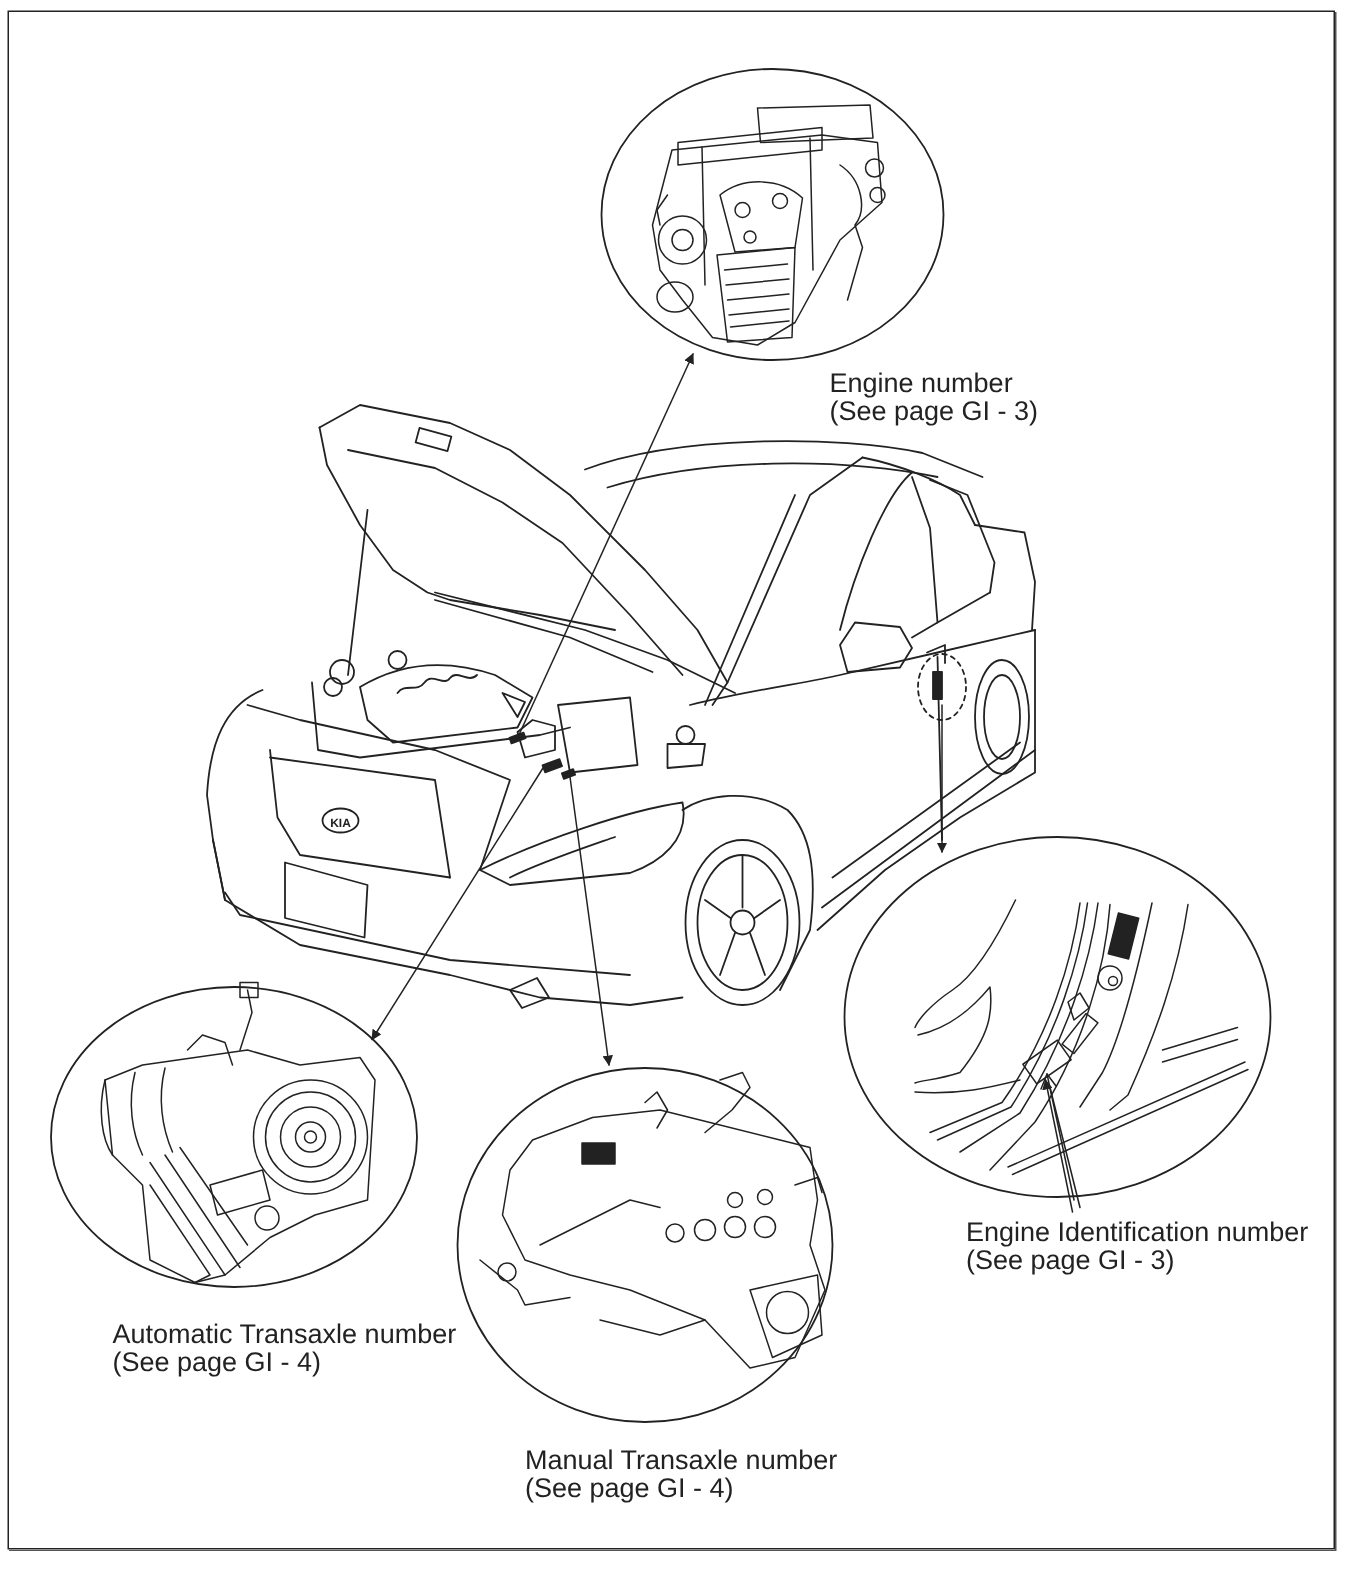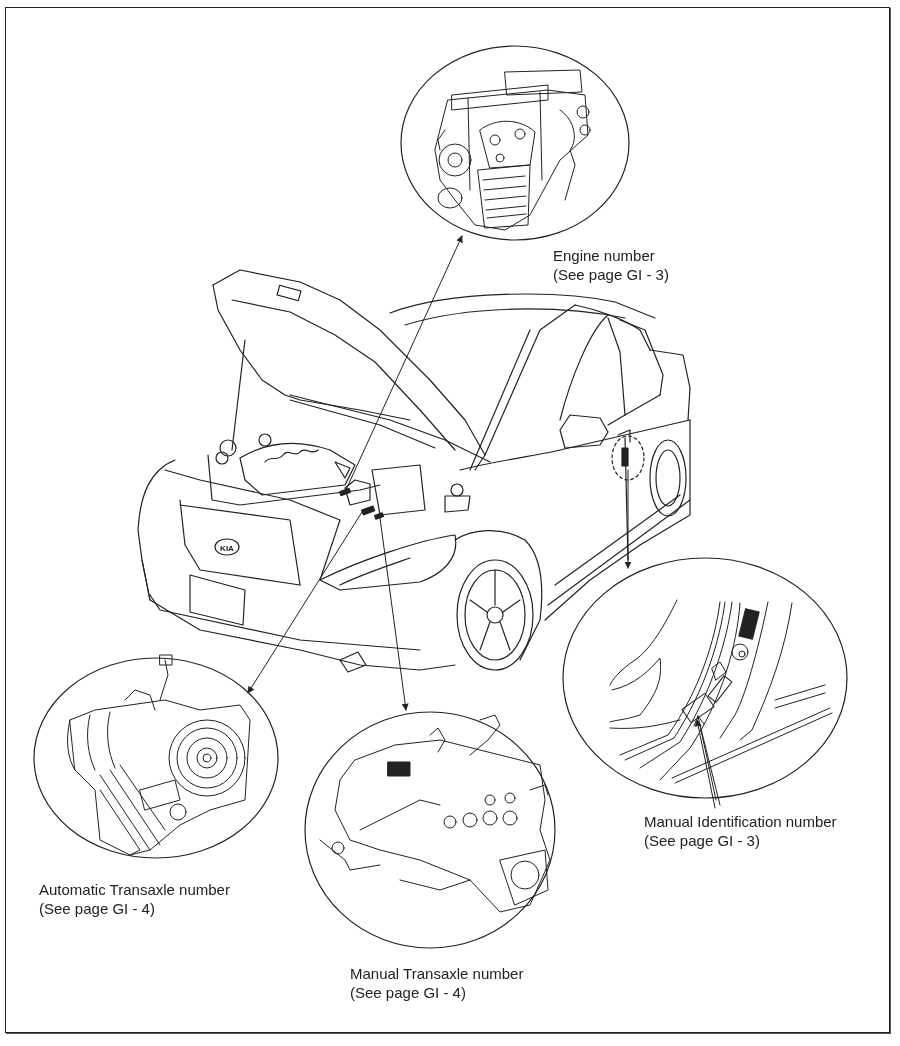--- a/index.html
+++ b/index.html
@@ -1,19 +1,19 @@
 <!DOCTYPE html>
 <html><head>
   <meta charset="utf-8">
   <style>
     html, body { margin: 0; padding: 0; background: #ffffff; }
     body { width: 900px; height: 1046px; position: relative; overflow: hidden; font-family: "Liberation Sans", sans-serif; }
     .frame { position: absolute; left: 5px; top: 7px; width: 885px; height: 1026px; border: 1.5px solid #222; box-sizing: border-box; box-shadow: 1px 1px 0 #555; }
     svg.art { position: absolute; left: 0; top: 0; }
-    .lbl { position: absolute; font-size: 15px; line-height: 19px; color: #222; white-space: nowrap; }
+    .lbl { position: absolute; font-size: 18px; line-height: 19px; color: #222; white-space: nowrap; }
     .lbl span { display: block; }
   </style>
 </head>
 <body>
 
 <div class="frame"></div>
 
 <svg class="art" width="900" height="1046" viewBox="0 0 900 1046" fill="none" stroke="#222" stroke-width="1.2" stroke-linecap="round" stroke-linejoin="round">
   <defs>
     <marker id="arr" viewBox="0 0 10 10" refX="9" refY="5" markerWidth="7" markerHeight="7" orient="auto">
@@ -201,25 +201,25 @@
     <line x1="715" y1="808" x2="697" y2="720" marker-end="url(#arr)"></line>
   </g>
 </svg>
 
 <div class="lbl" style="left:553px; top:246px;">
   <span>Engine number</span>
   <span>(See page GI - 3)</span>
 </div>
 
 <div class="lbl" style="left:644px; top:812px;">
-  <span>Manual Identification number</span>
+  <span>Engine Identification number</span>
   <span>(See page GI - 3)</span>
 </div>
 
-<div class="lbl" style="left:39px; top:880px;">
+<div class="lbl" style="left:75px; top:880px;">
   <span>Automatic Transaxle number</span>
   <span>(See page GI - 4)</span>
 </div>
 
 <div class="lbl" style="left:350px; top:964px;">
   <span>Manual Transaxle number</span>
   <span>(See page GI - 4)</span>
 </div>
 
 </body></html>

